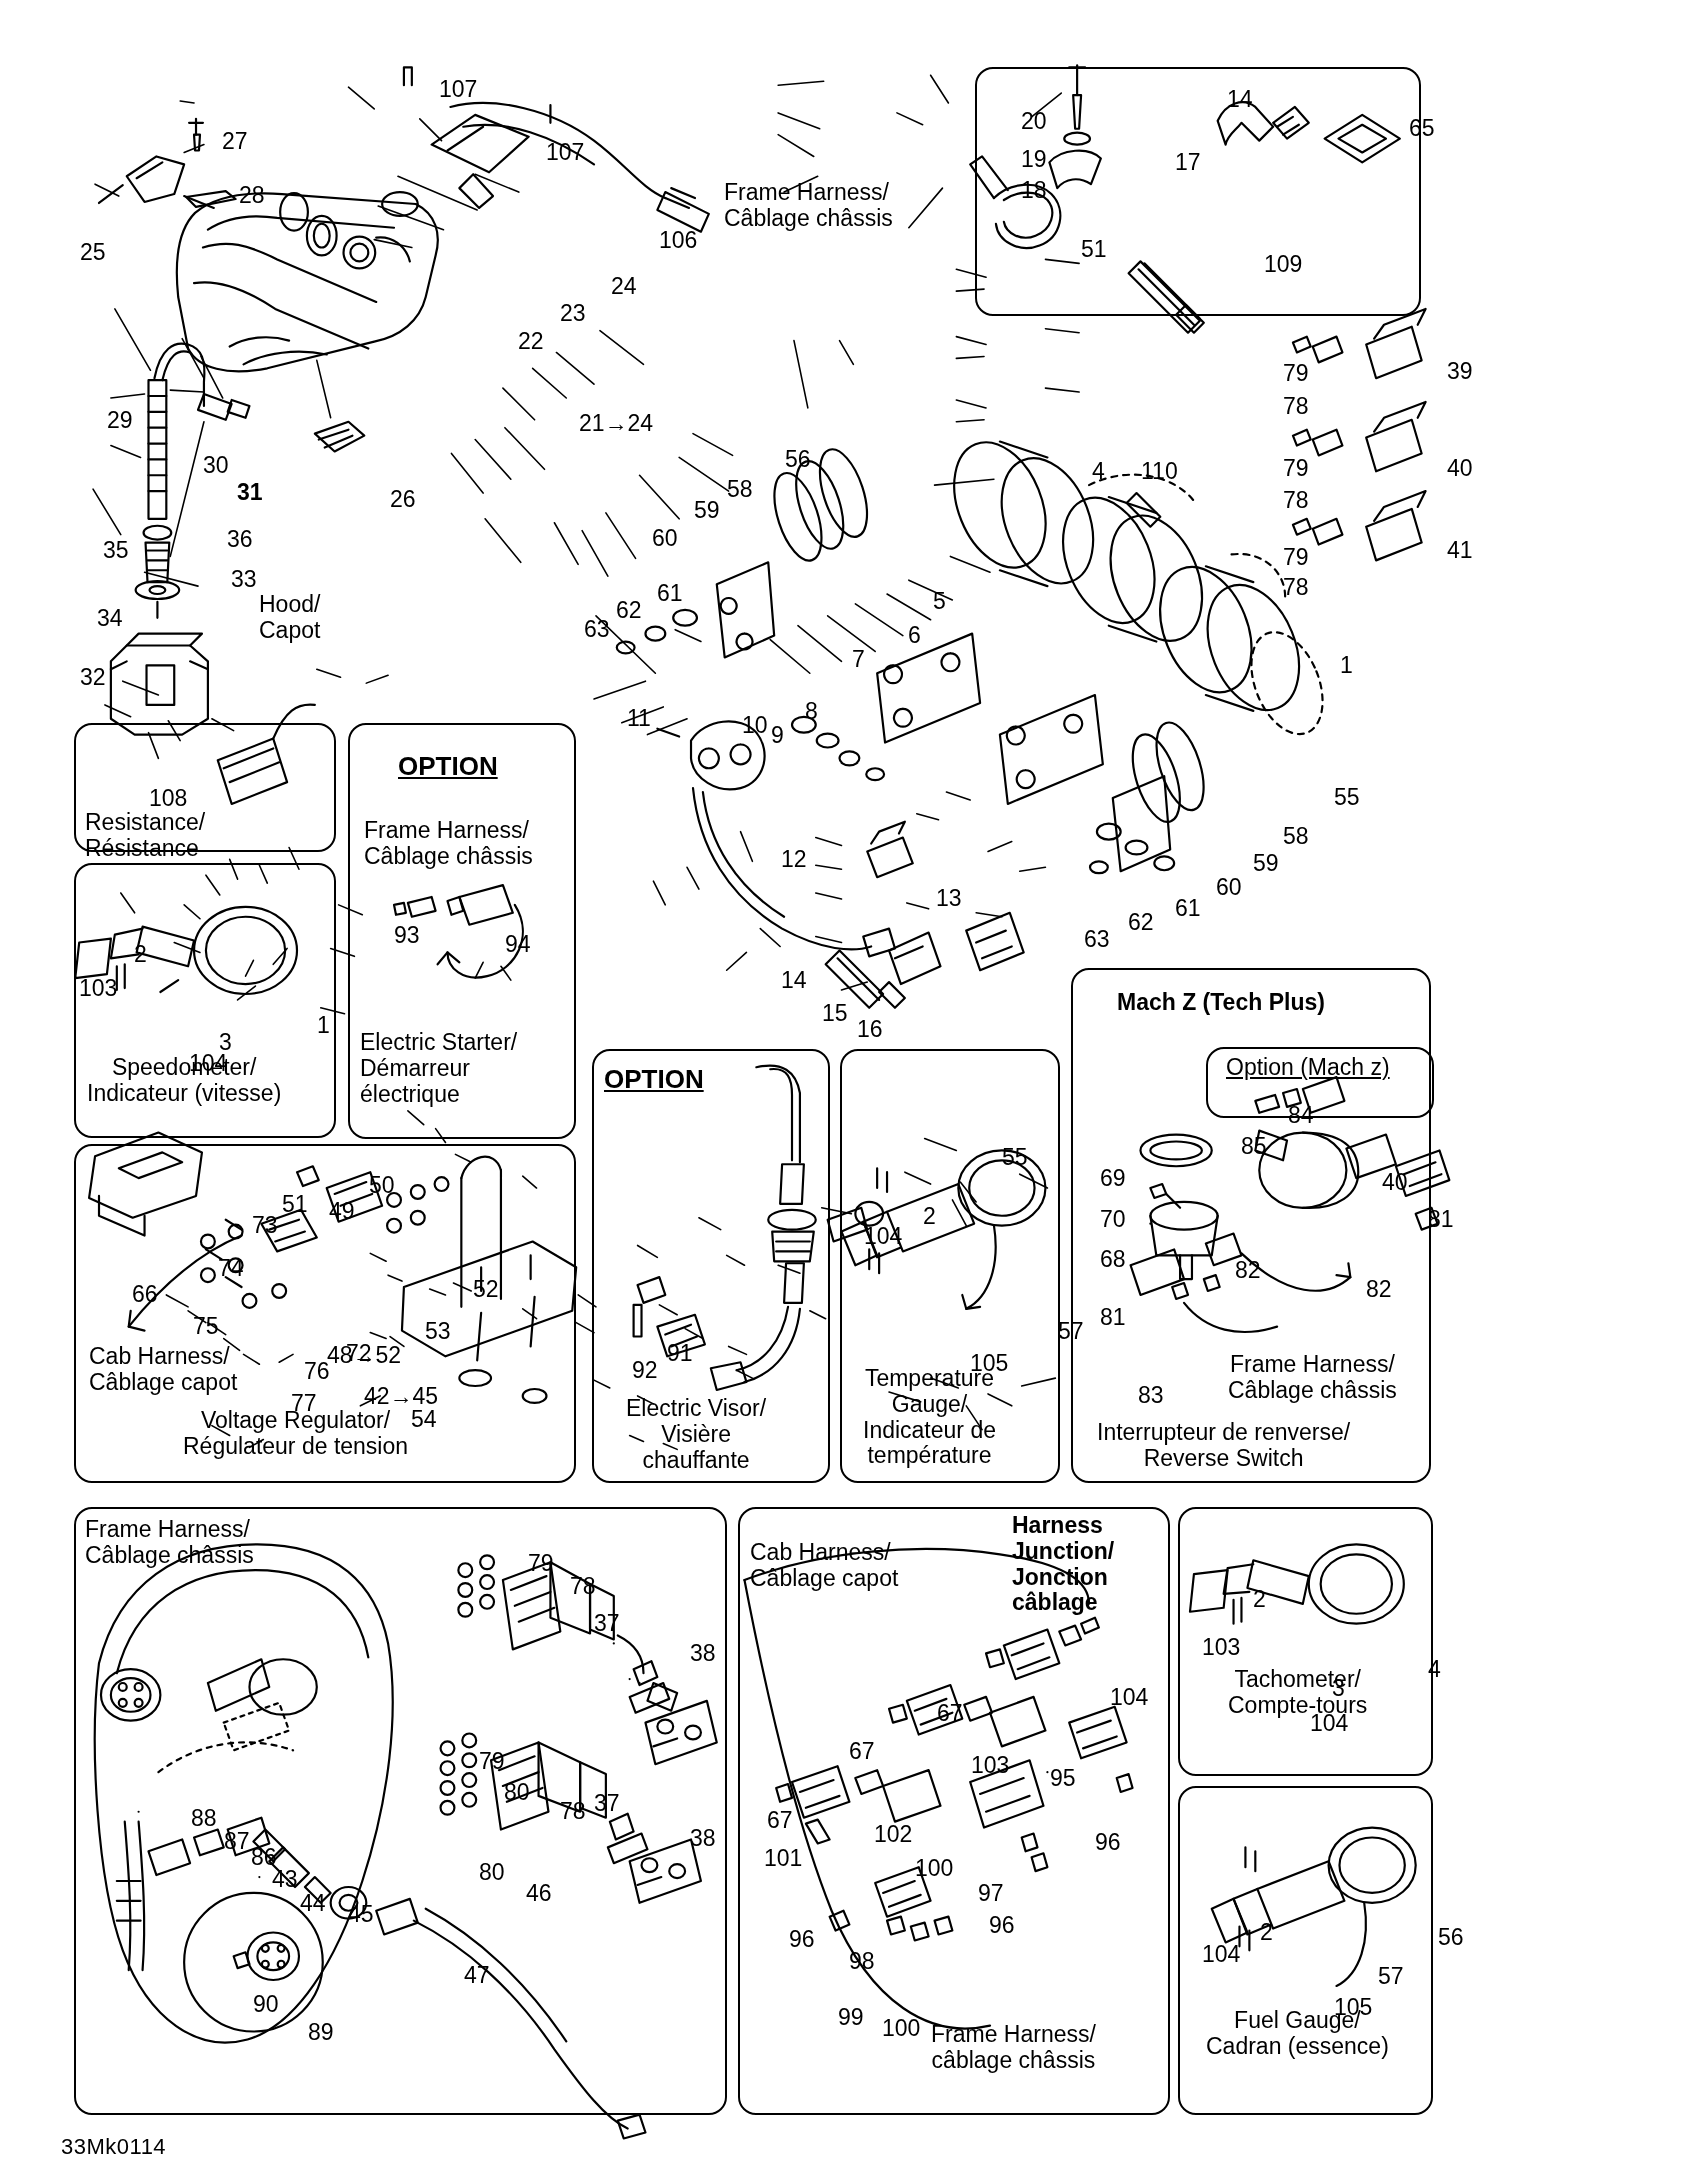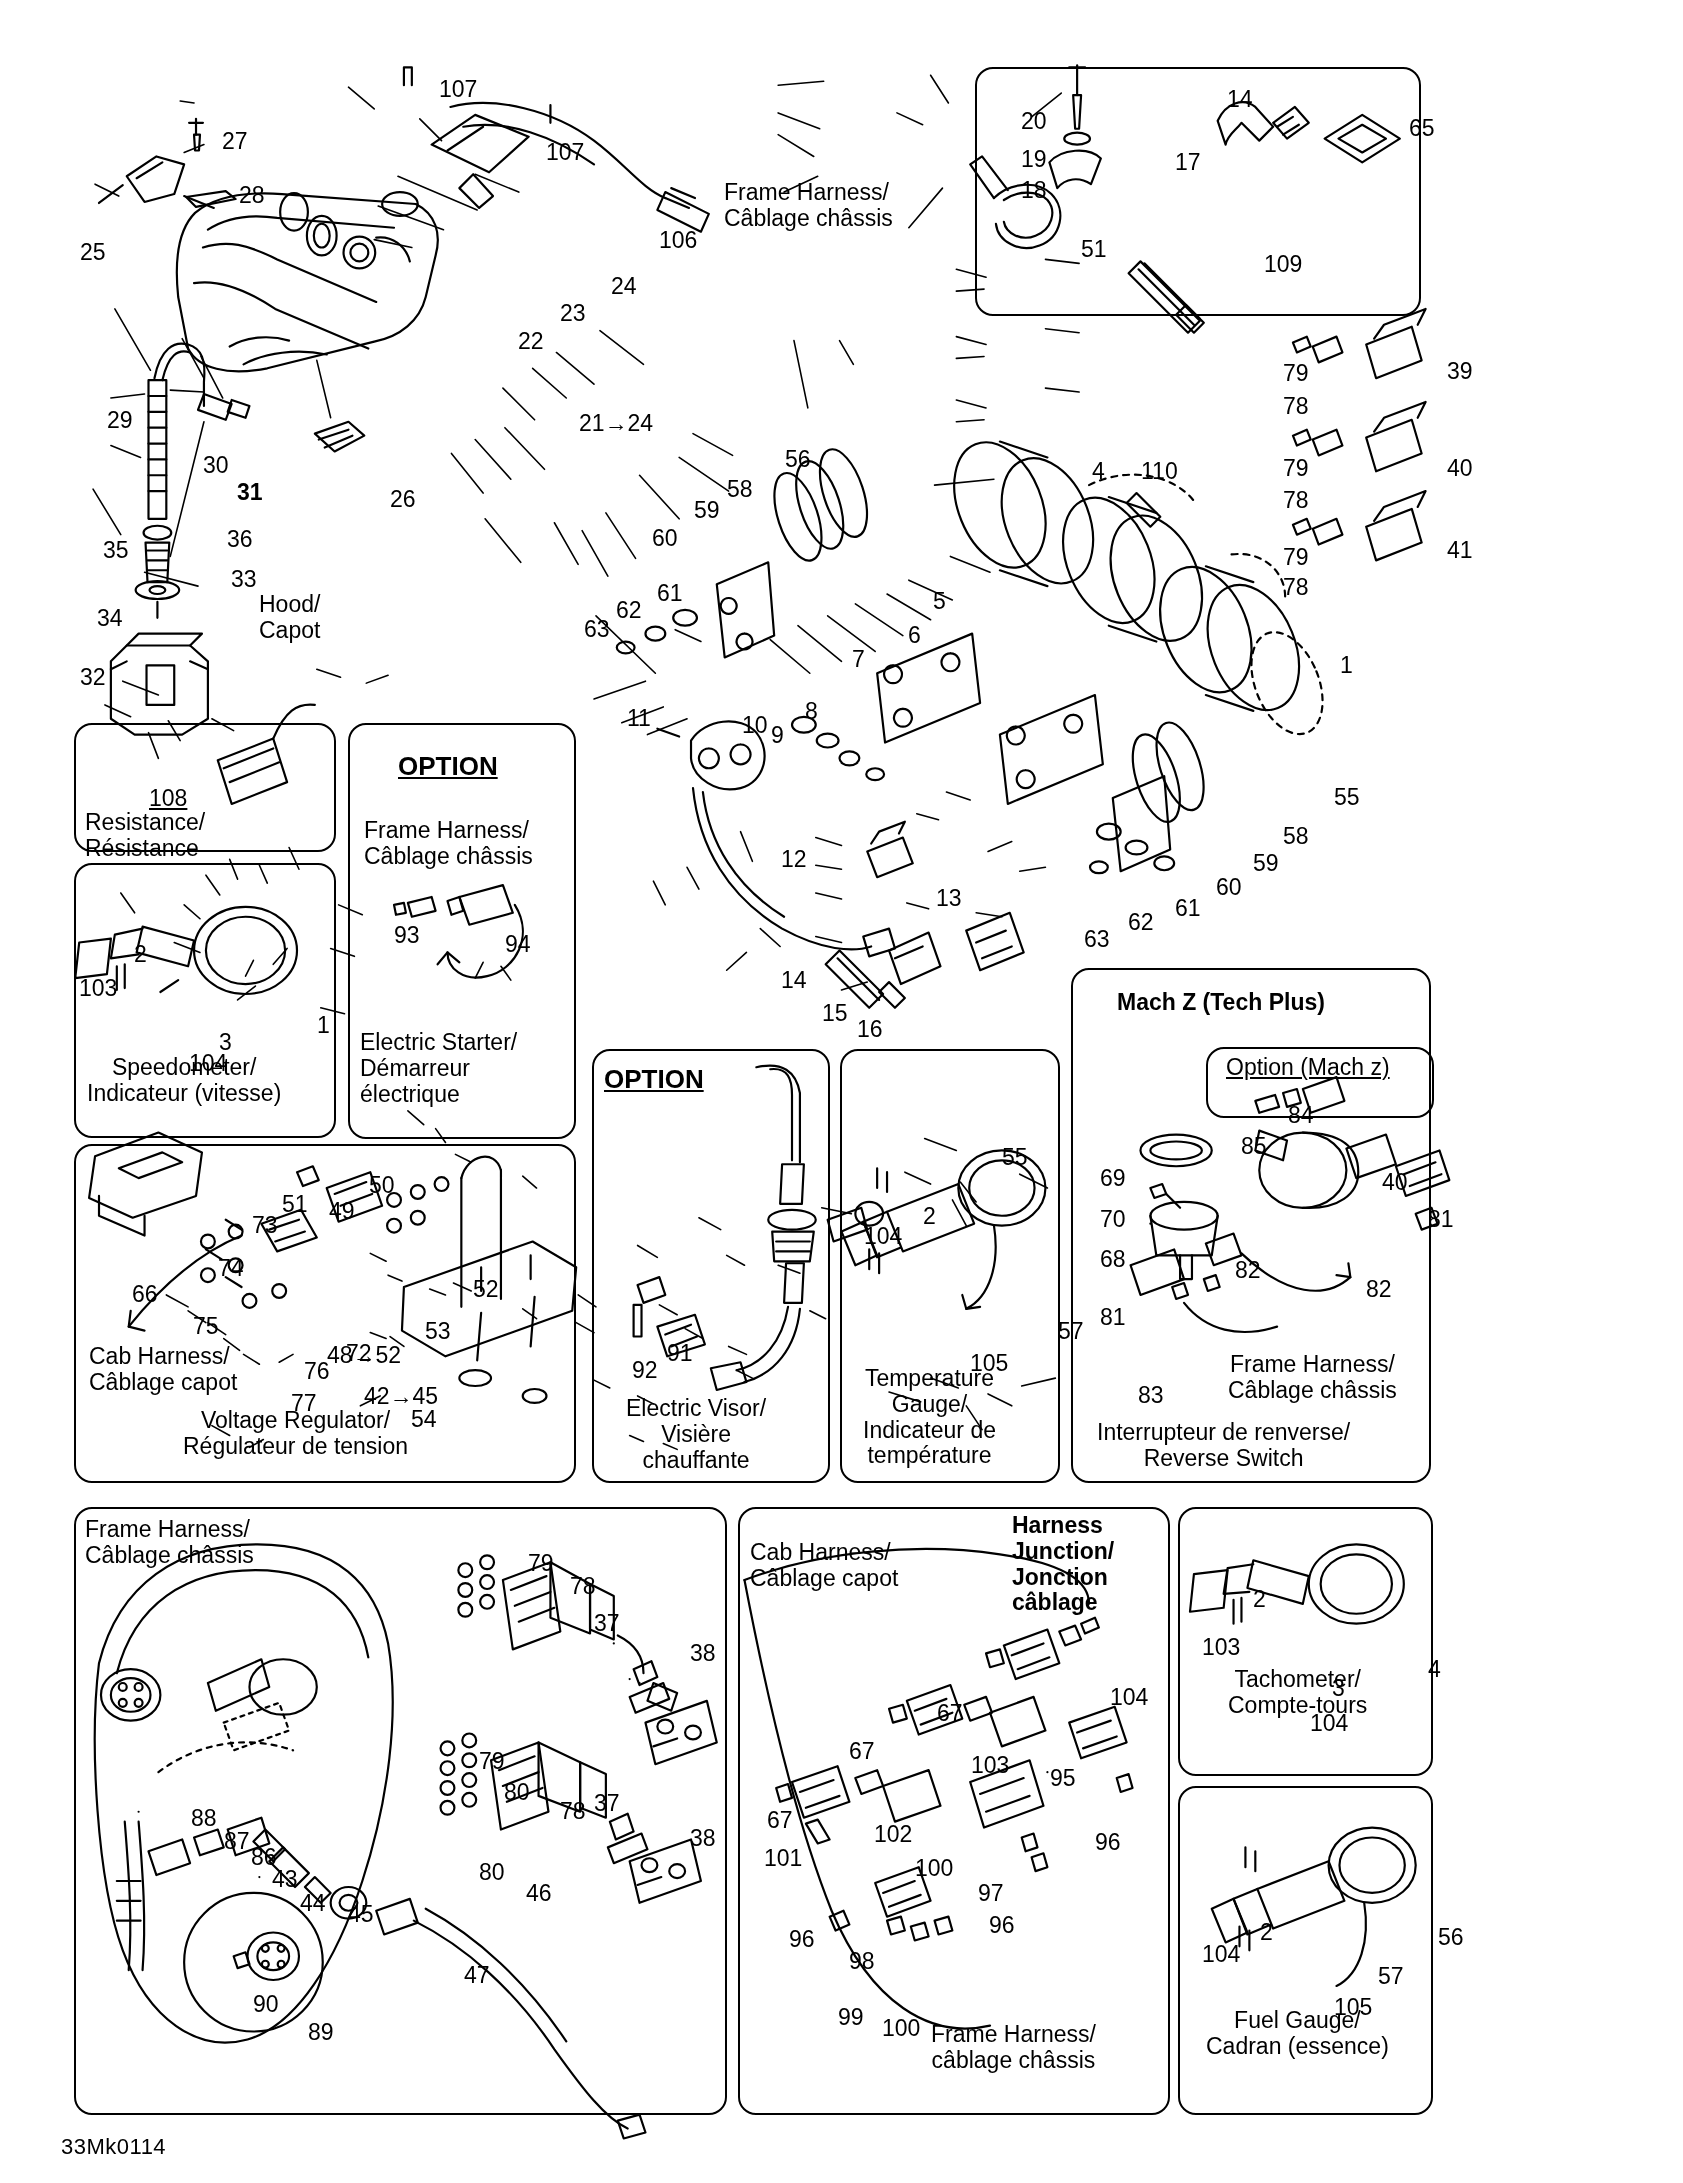--- a/index.html
+++ b/index.html
@@ -719,21 +719,21 @@
       <div class="num" style="left: 1253px; top: 850px;">59</div>
       <div class="num" style="left: 1216px; top: 874px;">60</div>
       <div class="num" style="left: 1175px; top: 895px;">61</div>
       <div class="num" style="left: 1128px; top: 909px;">62</div>
       <div class="num" style="left: 1084px; top: 926px;">63</div>
       <div class="num" style="left: 781px; top: 846px;">12</div>
       <div class="num" style="left: 936px; top: 885px;">13</div>
       <div class="num" style="left: 781px; top: 967px;">14</div>
       <div class="num" style="left: 822px; top: 1000px;">15</div>
       <div class="num" style="left: 857px; top: 1016px;">16</div>
-      <div class="num" style="left: 149px; top: 785px; text-decoration: underline;">108</div>
+      <div class="num" style="left: 149px; top: 785px;">108</div>
       <div class="num" style="left: 134px; top: 941px;">2</div>
       <div class="num" style="left: 79px; top: 975px;">103</div>
       <div class="num" style="left: 219px; top: 1029px;">3</div>
       <div class="num" style="left: 317px; top: 1012px;">1</div>
       <div class="num" style="left: 189px; top: 1050px;">104</div>
       <div class="num" style="left: 394px; top: 922px;">93</div>
       <div class="num" style="left: 505px; top: 931px;">94</div>
       <div class="num" style="left: 132px; top: 1281px;">66</div>
       <div class="num" style="left: 252px; top: 1212px;">73</div>
       <div class="num" style="left: 282px; top: 1191px;">51</div>

